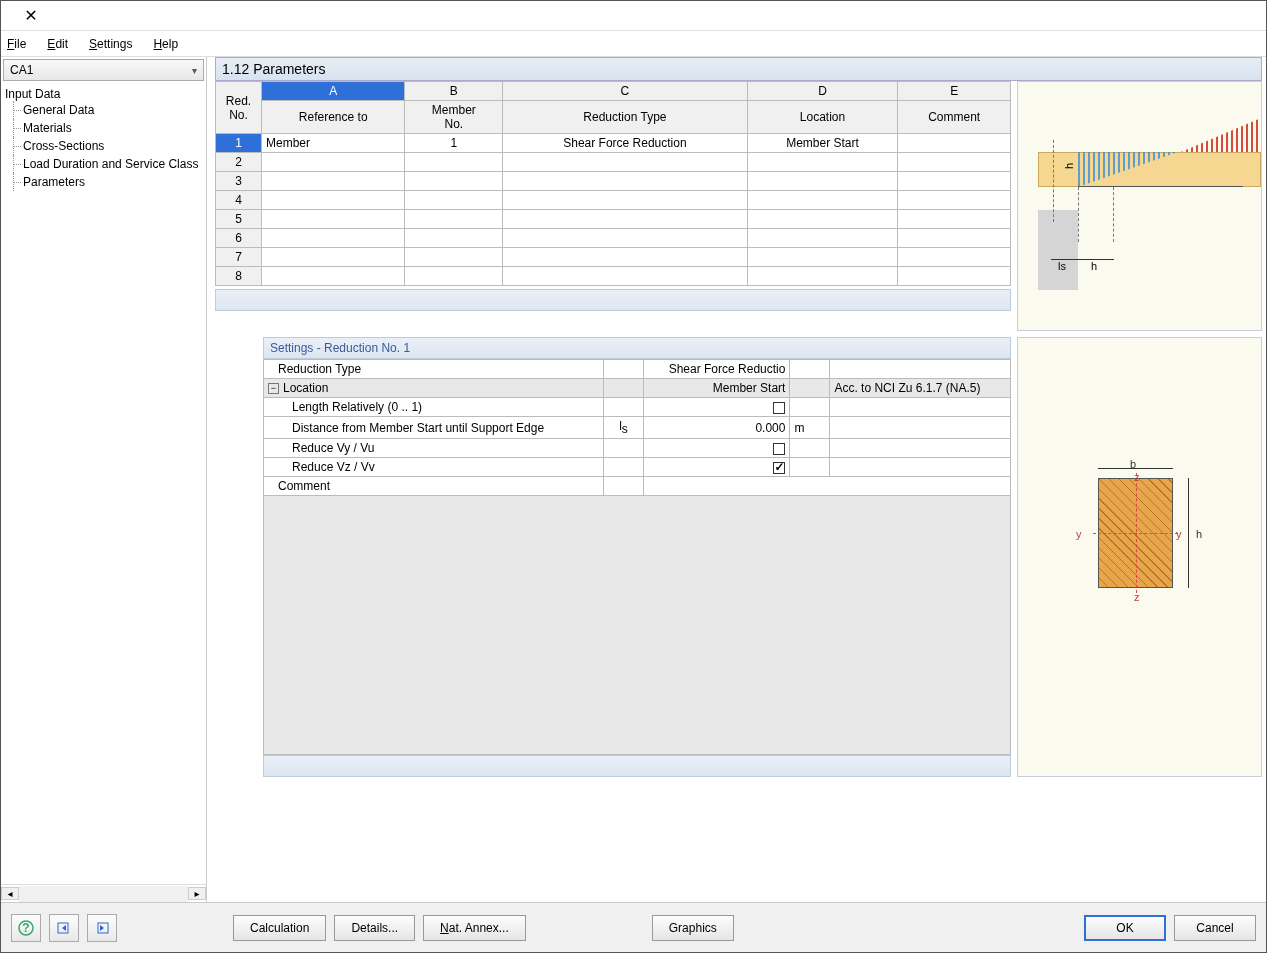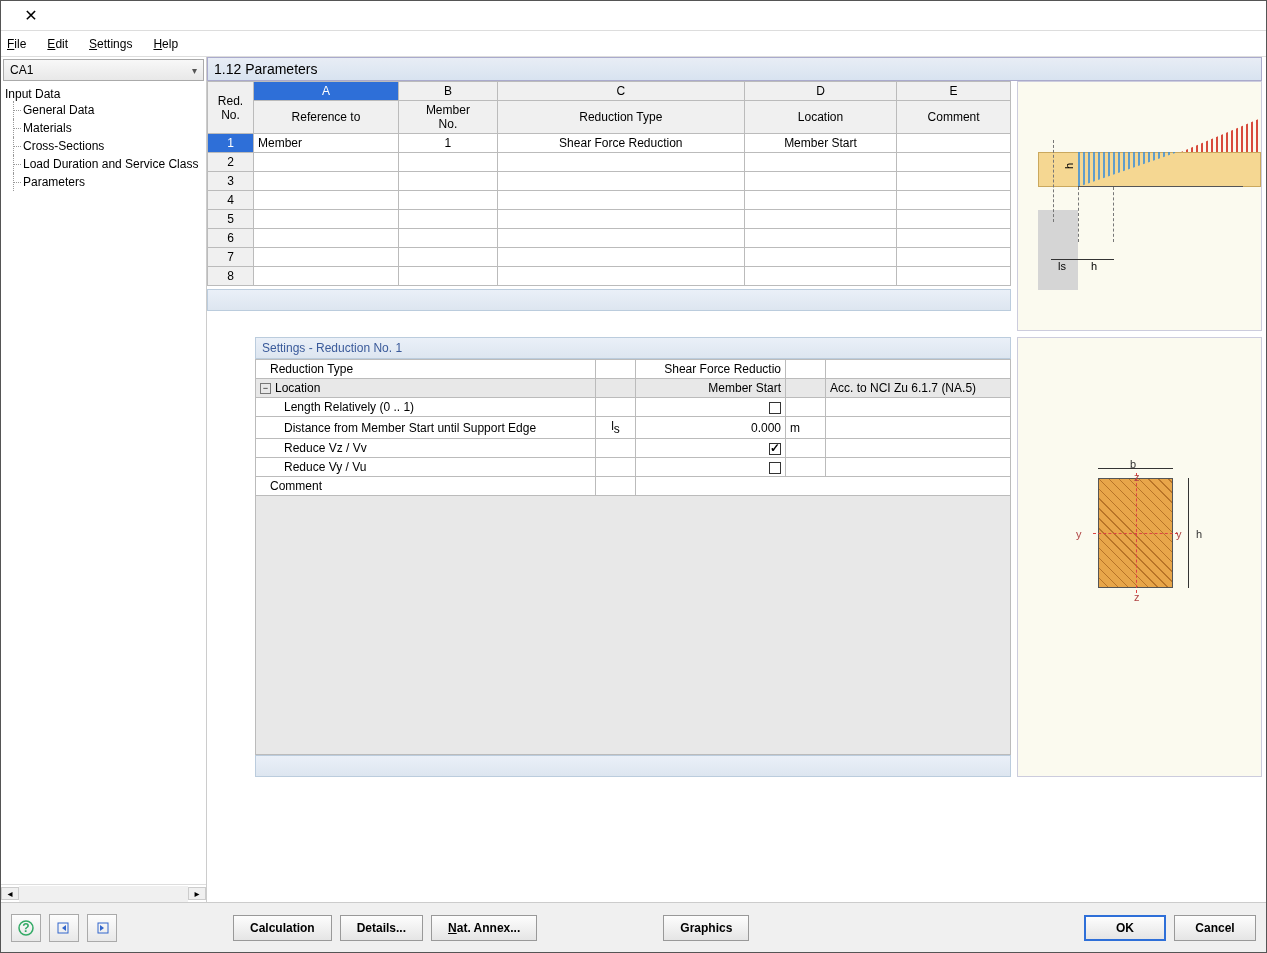--- a/index.html
+++ b/index.html
@@ -3,21 +3,21 @@
 <meta charset="utf-8">
 <style>
 * { box-sizing: border-box; margin: 0; padding: 0; font-family: "Segoe UI", Tahoma, sans-serif; font-size: 12px; }
 body { background: #fff; width: 1267px; height: 953px; overflow: hidden; border: 1px solid #555; position: relative; }
 .titlebar { height: 30px; display: flex; align-items: center; padding: 0 10px; background: #fff; border-bottom: 1px solid #ddd; }
 .titlebar .title { flex: 1; font-size: 12px; }
 .titlebar .close { width: 40px; text-align: center; font-size: 16px; cursor: pointer; }
 .menubar { height: 26px; display: flex; align-items: center; padding: 0 6px; gap: 21px; border-bottom: 1px solid #ddd; }
 .menubar span { cursor: pointer; }
 .menubar span u { text-decoration: underline; }
-.content { display: flex; height: calc(100% - 30px - 26px - 50px); }
+.content { display: flex; height: calc(100% - 30px - 26px - 50px); gap: 8px; }
 .left-panel { width: 206px; border-right: 1px solid #ccc; background: #fff; display:flex; flex-direction:column; }
 .case-select { margin: 2px; height: 22px; border: 1px solid #aaa; background: linear-gradient(#f8f8f8,#e8e8e8); display:flex; align-items:center; padding: 0 6px; justify-content: space-between; }
 .case-select .chev { font-size:10px; color:#555; }
 .tree { padding: 4px 4px; flex:1; overflow:hidden; }
 .tree .root { font-size:12px; }
 .tree .child { padding-left: 18px; position:relative; line-height:18px; }
 .tree .child::before { content:""; position:absolute; left:8px; top:0; bottom:0; border-left:1px dotted #999; }
 .tree .child::after { content:""; position:absolute; left:8px; top:9px; width:8px; border-top:1px dotted #999; }
 .left-scroll { height:18px; border-top:1px solid #ddd; display:flex; align-items:center; }
 .left-scroll .arrow { width:18px; text-align:center; background:#f0f0f0; border:1px solid #ccc; font-size:10px; }
@@ -45,21 +45,21 @@
 table.props td.sym { width:40px; text-align:center; }
 table.props td.val { text-align:right; }
 table.props td.unit { width:40px; }
 table.props tr.group td { background:#e8e8e8; }
 table.props .tree-toggle { display:inline-block; width:11px; height:11px; border:1px solid #777; text-align:center; line-height:9px; font-size:9px; margin-right:4px; vertical-align:middle; }
 .checkbox { display:inline-block; width:12px; height:12px; border:1px solid #333; background:#fff; vertical-align:middle; position:relative; }
 .checkbox.checked::after { content:"✓"; position:absolute; top:-3px; left:0; font-size:12px; font-weight:bold; }
 .props-fill { flex:1; background:#e8e8e8; border:1px solid #bbb; border-top:none; }
 .footer { position:absolute; bottom:0; left:0; right:0; height:50px; background:#f0f0f0; border-top:1px solid #ccc; display:flex; align-items:center; padding:0 10px; gap:8px; }
 .icon-btn { width:30px; height:28px; border:1px solid #aaa; background:linear-gradient(#fdfdfd,#e8e8e8); display:flex; align-items:center; justify-content:center; cursor:pointer; }
-.btn { height:26px; padding:0 16px; border:1px solid #999; background:linear-gradient(#fdfdfd,#e5e5e5); cursor:pointer;font-weight:bold; }
+.btn { height:26px; padding:0 16px; border:1px solid #999; background:linear-gradient(#fdfdfd,#e5e5e5); cursor:pointer; }
 .btn.primary { border:2px solid #2e6fd8;margin-left:44px; }
 .footer .spacer { flex:1; }
 
 .diag1-ground { position:absolute; left:20px; bottom:40px; width:40px; height:80px; background:#d5d5d5; }
 .diag1-beam { position:absolute; left:20px; top:70px; right:0; height:35px; background:#f5d792; border:1px solid #caa85e; }
 .diag1-hatch { position:absolute; left:60px; top:70px; width:100px; height:35px; background:repeating-linear-gradient(90deg,#3b8fd8 0,#3b8fd8 2px,transparent 2px,transparent 5px); clip-path: polygon(0 0, 100% 0, 0 100%); opacity:0.8;}
 .diag1-lbl { position:absolute; font-size:11px; }
 
 .diag2-rect { position:absolute; left:80px; top:140px; width:75px; height:110px; background:#e8a64a; border:1.5px solid #555; }
 .diag2-hatch { position:absolute; inset:0; background:repeating-linear-gradient(45deg,transparent 0,transparent 6px,#b87428 6px,#b87428 7px); }
@@ -242,30 +242,30 @@
                 <td></td>
           </tr>
           <tr>
             <td class="lbl" style="padding-left:28px;">Distance from Member Start until Support Edge</td>
             <td class="sym">l<sub>s</sub></td>
             <td class="val">0.000</td>
             <td class="unit">m</td>
             <td></td>
           </tr>
           <tr>
+            <td class="lbl" style="padding-left:28px;">Reduce Vy / Vu</td>
+            <td class="sym"></td>
+            <td class="val"><span class="checkbox"></span></td>
+            <td class="unit"></td>
+                <td></td>
+          </tr>
+          <tr>
             <td class="lbl" style="padding-left:28px;">Reduce Vz / Vv</td>
             <td class="sym"></td>
             <td class="val"><span class="checkbox checked"></span></td>
-            <td class="unit"></td>
-                <td></td>
-          </tr>
-          <tr>
-            <td class="lbl" style="padding-left:28px;">Reduce Vy / Vu</td>
-            <td class="sym"></td>
-            <td class="val"><span class="checkbox"></span></td>
             <td class="unit"></td>
                 <td></td>
           </tr>
           <tr>
             <td class="lbl" style="padding-left:14px;">Comment</td>
             <td class="sym"></td>
             <td class="val" colspan="3"></td>
           </tr>
         </tbody>
           </table>

